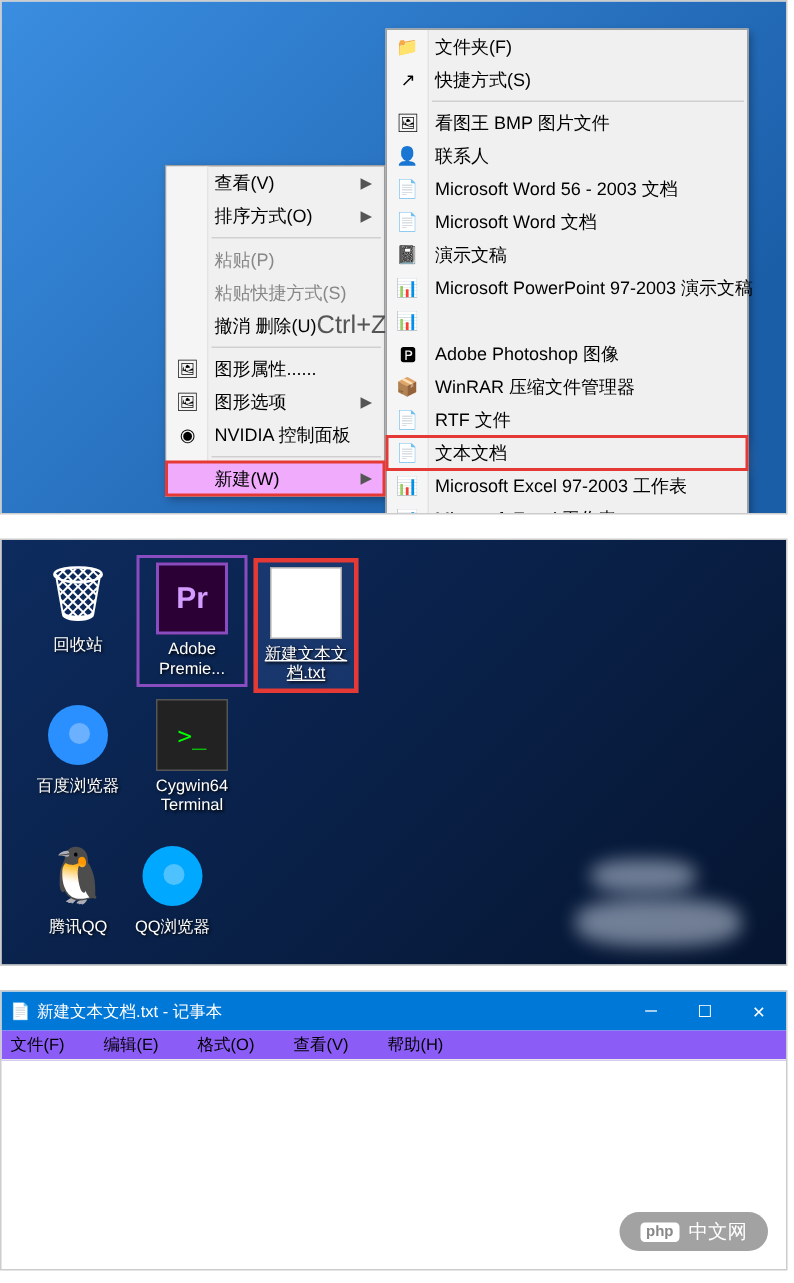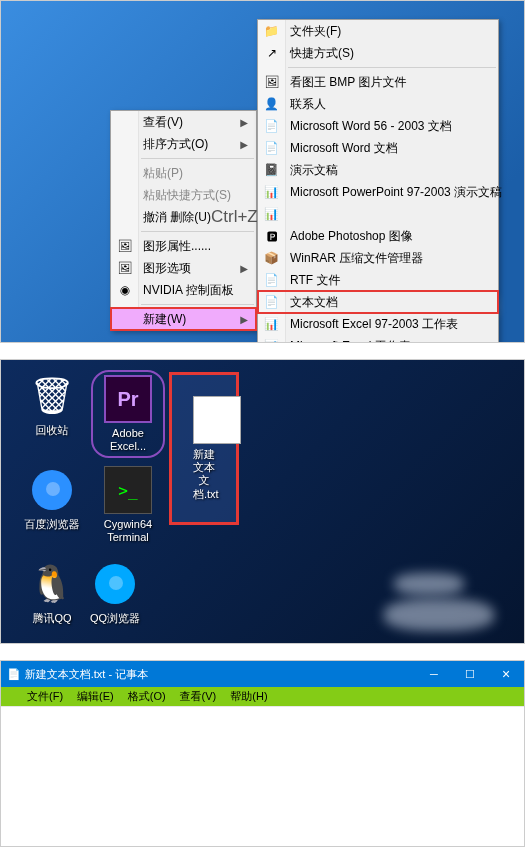--- a/index.html
+++ b/index.html
@@ -19,29 +19,29 @@
   .m-sep { height: 1px; background: #d0d0d0; margin: 3px 2px 3px 30px; }
   .m-item.highlight-red { outline: 2px solid #e53935; outline-offset: -1px; z-index: 2; }
   .m-item.hover-blue { background: #f0abfc; }
   .m-icon { position: absolute; left: 6px; width: 16px; height: 16px; display: flex; align-items: center; justify-content: center; font-size: 12px; }
 
   
   #panel2 { width: 525px; height: 285px; background: linear-gradient(135deg, #0d2b5e 0%, #051530 100%); }
   .desk-icon { position: absolute; width: 70px; text-align: center; color: #fff; font-size: 11px; }
   .desk-icon .tile { width: 48px; height: 48px; margin: 0 auto 4px; display: flex; align-items: center; justify-content: center; }
   .desk-icon span.label { display:block; line-height: 1.2; text-shadow: 1px 1px 2px #000; }
-  .sel { border: 3px solid #e53935; padding: 21px; background: rgba(60,100,180,.3); }
+  .sel { border: 3px solid #e53935; padding: 3px; background: rgba(60,100,180,.3); text-decoration: underline; }
   .pr-tile { background: #2a0035; color: #d49cff; font-weight: bold; font-size: 20px; border: 2px solid #8a4dbf; }
 
   
   #panel3 { width: 525px; height: 187px; background: #fff; border: 1px solid #ccc; }
   .titlebar { height: 26px; background: #0078d7; color: #fff; display: flex; align-items: center; font-size: 11px; padding-left: 6px; }
   .titlebar .win-btns { margin-left: auto; display: flex; }
   .titlebar .win-btns div { width: 36px; height: 26px; display: flex; align-items: center; justify-content: center; }
-  .menubar { height: 20px; background: #84cc16; border-bottom: 1px solid #e8e8e8; display: flex; align-items: center; padding-left: 20px; font-size: 11px; gap: 2px; }
+  .menubar { height: 20px; background: #8b5cf6; border-bottom: 1px solid #e8e8e8; display: flex; align-items: center; padding-left: 0; font-size: 11px; gap: 14px; }
   .menubar span { padding: 2px 6px; }
   .np-body { position: absolute; left:1px; right:1px; top:47px; bottom:1px; background:#fff; }
 
   .watermark { position: absolute; right: 12px; bottom: 12px; background: rgba(100,100,100,.6); color:#fff; padding: 4px 14px; border-radius: 14px; font-size: 13px; display:flex; align-items:center; gap:6px; }
   .watermark .logo { background:#fff; color:#888; font-size:10px; padding:1px 4px; border-radius:3px; font-weight:bold; }
 
   .blur-blob { position:absolute; background: rgba(220,230,245,.5); filter: blur(6px); border-radius: 40%; }
 </style>
 </head>
 <body>
@@ -160,23 +160,23 @@
       </div>
   </div>
 </div>
 
 <div id="panel2" class="panel">
   <div id="desktop-icons">
       <div class="desk-icon" style="left: 16px; top: 12px;">
         <div class="tile" style="font-size:36px;">🗑</div>
         <span class="label">回收站</span>
       </div>
-      <div class="desk-icon" style="left: 92px; top: 12px; outline: rgb(138, 77, 191) solid 2px; padding: 3px; border-radius: 16px;">
+      <div class="desk-icon" style="left: 92px; top: 12px; outline: rgb(138, 77, 191) solid 2px; padding: 3px;">
         <div class="tile pr-tile">Pr</div>
-        <span class="label">Adobe Excel...</span>
+        <span class="label">Adobe Premie...</span>
       </div>
       <div class="desk-icon sel" style="left: 168px; top: 12px;">
         <div class="tile" style="background:#fff;border:1px solid #aaa;display:flex;flex-direction:column;padding:6px 8px;gap:3px;">
           <div style="height:2px;background:#bbb;"></div>
           <div style="height:2px;background:#bbb;"></div>
           <div style="height:2px;background:#bbb;"></div>
           <div style="height:2px;background:#bbb;"></div>
         </div>
         <span class="label">新建文本文档.txt</span>
       </div>
@@ -220,13 +220,17 @@
     </div>
   </div>
   <div class="menubar" id="np-menu">
       <span>文件(F)</span>
       <span>编辑(E)</span>
       <span>格式(O)</span>
       <span>查看(V)</span>
       <span>帮助(H)</span>
     </div>
   <div class="np-body"></div>
+  <div class="watermark">
+    <span class="logo">php</span>
+    <span>中文网</span>
+  </div>
 </div>
 
 </body></html>

